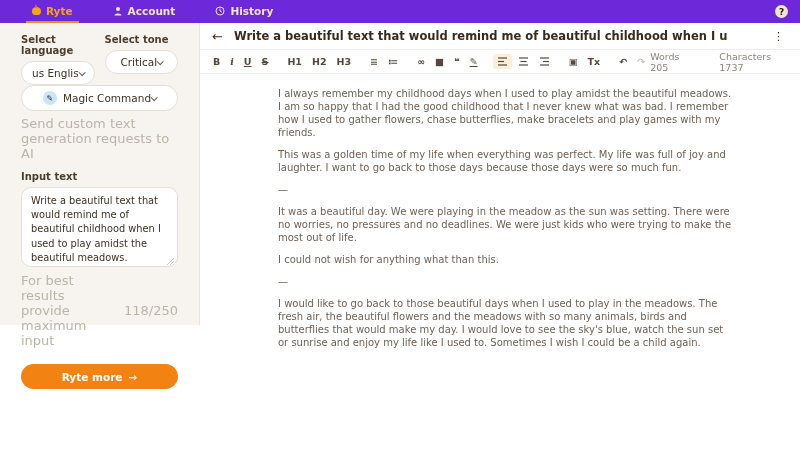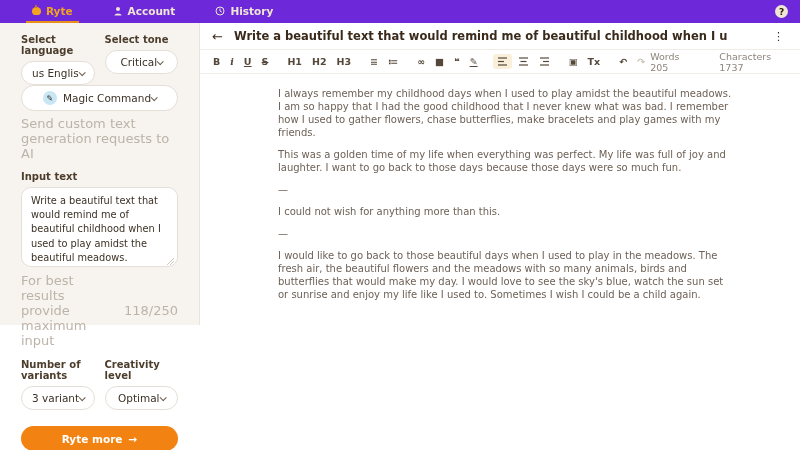--- a/index.html
+++ b/index.html
@@ -136,36 +136,20 @@
   <div class="flabel" style="margin-top:10px">Input text</div>
   <div class="ta-wrap">
     <textarea class="input" style="">Write a beautiful text that would remind me of beautiful childhood when I used to play amidst the beautiful meadows.</textarea>
     <span class="ta-grip"></span>
   </div>
   <div class="hint-row">
     <span class="hint">For best results provide maximum input</span>
     <span class="hint">118/250</span>
   </div>
 
-  <div class="row2" style="margin-top:7px">
-    <div class="col">
-      <div class="flabel">Number of variants</div>
-      <div class="select">
-        <span class="val">3 variants</span>
-        <span class="chev"></span>
-      </div>
-    </div>
-    <div class="col">
-      <div class="flabel">Creativity level</div>
-      <div class="select">
-        <span class="val">Optimal</span>
-        <span class="chev"></span>
-      </div>
-    </div>
-  </div>
 
   <button class="ryte-btn">
     <span>Ryte more</span>
     <span>→</span>
   </button>
 </div>
 
 <div class="main">
 
   <div class="doc-header">
@@ -229,17 +213,18 @@
     <span class="stats">
       <span>Words 205</span>
       <span>Characters 1737</span>
     </span>
   </div>
 
   <div class="content">
     <p>I always remember my childhood days when I used to play amidst the beautiful meadows. I am so happy that I had the good childhood that I never knew what was bad. I remember how I used to gather flowers, chase butterflies, make bracelets and play games with my friends.</p>
     <p>This was a golden time of my life when everything was perfect. My life was full of joy and laughter. I want to go back to those days because those days were so much fun.</p>
     <p>—</p>
-    <p>I could not wish for anything more than this.</p>
+    <p>It was a beautiful day. We were playing in the meadow as the sun was setting. There were no worries, no pressures and no deadlines. We were just kids who were trying to make the most out of life.</p>
+    <p>I could not wish for anything what than this.</p>
     <p>—</p>
     <p>I would like to go back to those beautiful days when I used to play in the meadows. The fresh air, the beautiful flowers and the meadows with so many animals, birds and butterflies that would make my day. I would love to see the sky's blue, watch the sun set or sunrise and enjoy my life like I used to. Sometimes I wish I could be a child again.</p>
   </div>
 </div>
 
 </body></html>

